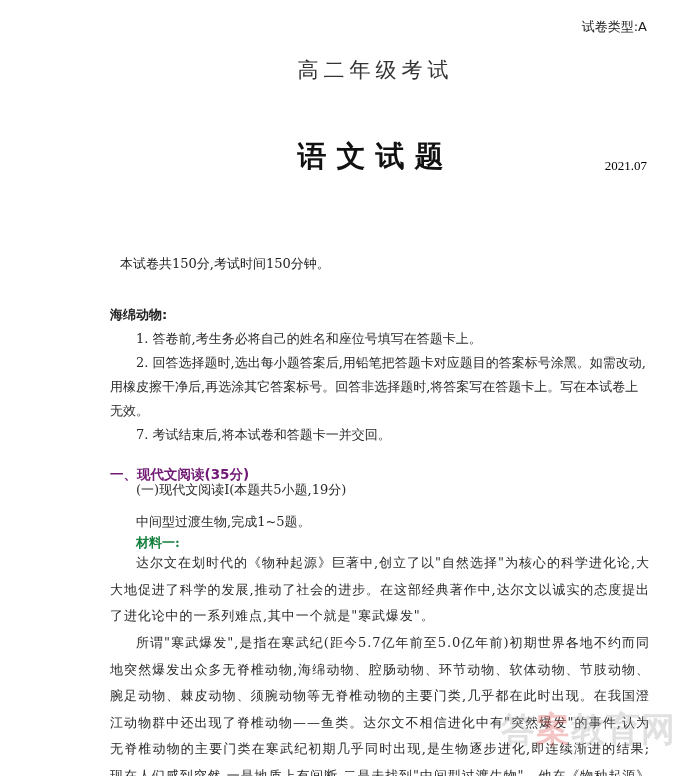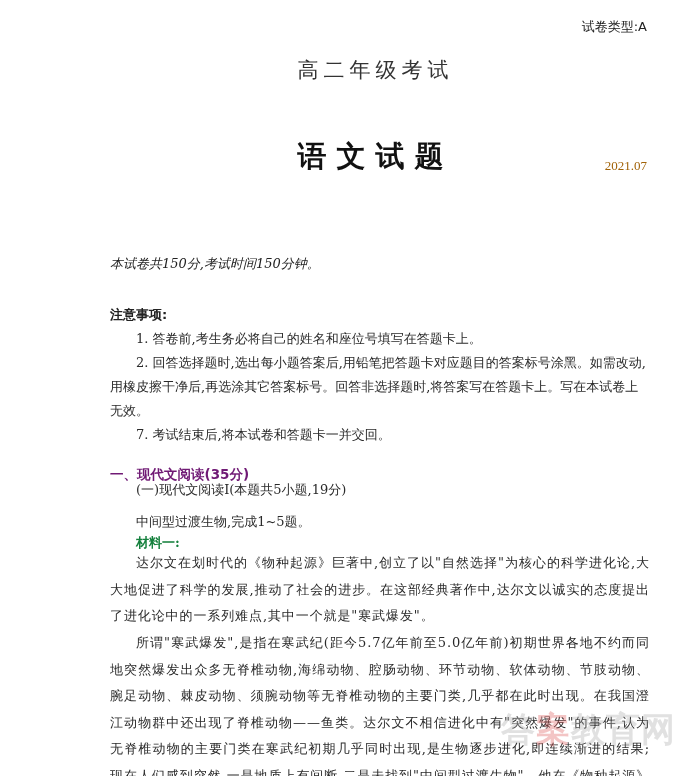--- a/index.html
+++ b/index.html
@@ -17,24 +17,24 @@
   .subtitle {
     left: 0; width: 751px; top: 56px; text-align: center;
     font-size: 21px; letter-spacing: 5px; color: #333; font-weight: normal;
   }
   .main-title {
     left: 0; width: 751px; top: 137px; text-align: center;
     font-size: 29px; letter-spacing: 10px; font-weight: bold; color: #111;
   }
   .date {
     right: 44px; top: 158px; font-size: 13px;
-    font-family: "Liberation Serif", serif; color: #a16207;
+    font-family: "Liberation Serif", serif; color: #000000;
   }
   .intro {
-    left: 110px; top: 255px; font-size: 13px; color: #222; font-style: italic;
+    left: 120px; top: 255px; font-size: 13px; color: #222;
   }
   .notes-heading {
     left: 110px; top: 306px; font-size: 13px; font-weight: bold;
     font-family: "DejaVu Sans", "Liberation Sans", sans-serif; color: #222;
   }
   .para {
     position: absolute; left: 110px; width: 540px;
     font-size: 13px; line-height: 24px; color: #2a2a2a;
   }
   .indent { text-indent: 26px; }
@@ -70,21 +70,21 @@
 
 <div>
 
   <div class="abs exam-type">试卷类型:A</div>
   <div class="abs subtitle">高二年级考试</div>
   <div class="abs main-title">语文试题</div>
   <div class="abs date">2021.07</div>
 
   <div class="abs intro">本试卷共150分,考试时间150分钟。</div>
 
-  <div class="abs notes-heading">注意事项:</div>
+  <div class="abs notes-heading">海绵动物:</div>
   <div class="para indent" style="top:327px;">1. 答卷前,考生务必将自己的姓名和座位号填写在答题卡上。</div>
   <div class="para indent" style="top:351px;">2. 回答选择题时,选出每小题答案后,用铅笔把答题卡对应题目的答案标号涂黑。如需改动,用橡皮擦干净后,再选涂其它答案标号。回答非选择题时,将答案写在答题卡上。写在本试卷上无效。</div>
   <div class="para indent" style="top:423px;">7. 考试结束后,将本试卷和答题卡一并交回。</div>
 
   <div class="abs section-heading">一、现代文阅读(35分)</div>
   <div class="para indent" style="top:478px;">(一)现代文阅读Ⅰ(本题共5小题,19分)</div>
   <div class="para indent" style="top:510px;">中间型过渡生物,完成1~5题。</div>
   <div class="abs material-label">材料一:</div>
 
   <div class="body-text indent" style="top:550px;">达尔文在划时代的《物种起源》巨著中,创立了以"自然选择"为核心的科学进化论,大大地促进了科学的发展,推动了社会的进步。在这部经典著作中,达尔文以诚实的态度提出了进化论中的一系列难点,其中一个就是"寒武爆发"。</div>

